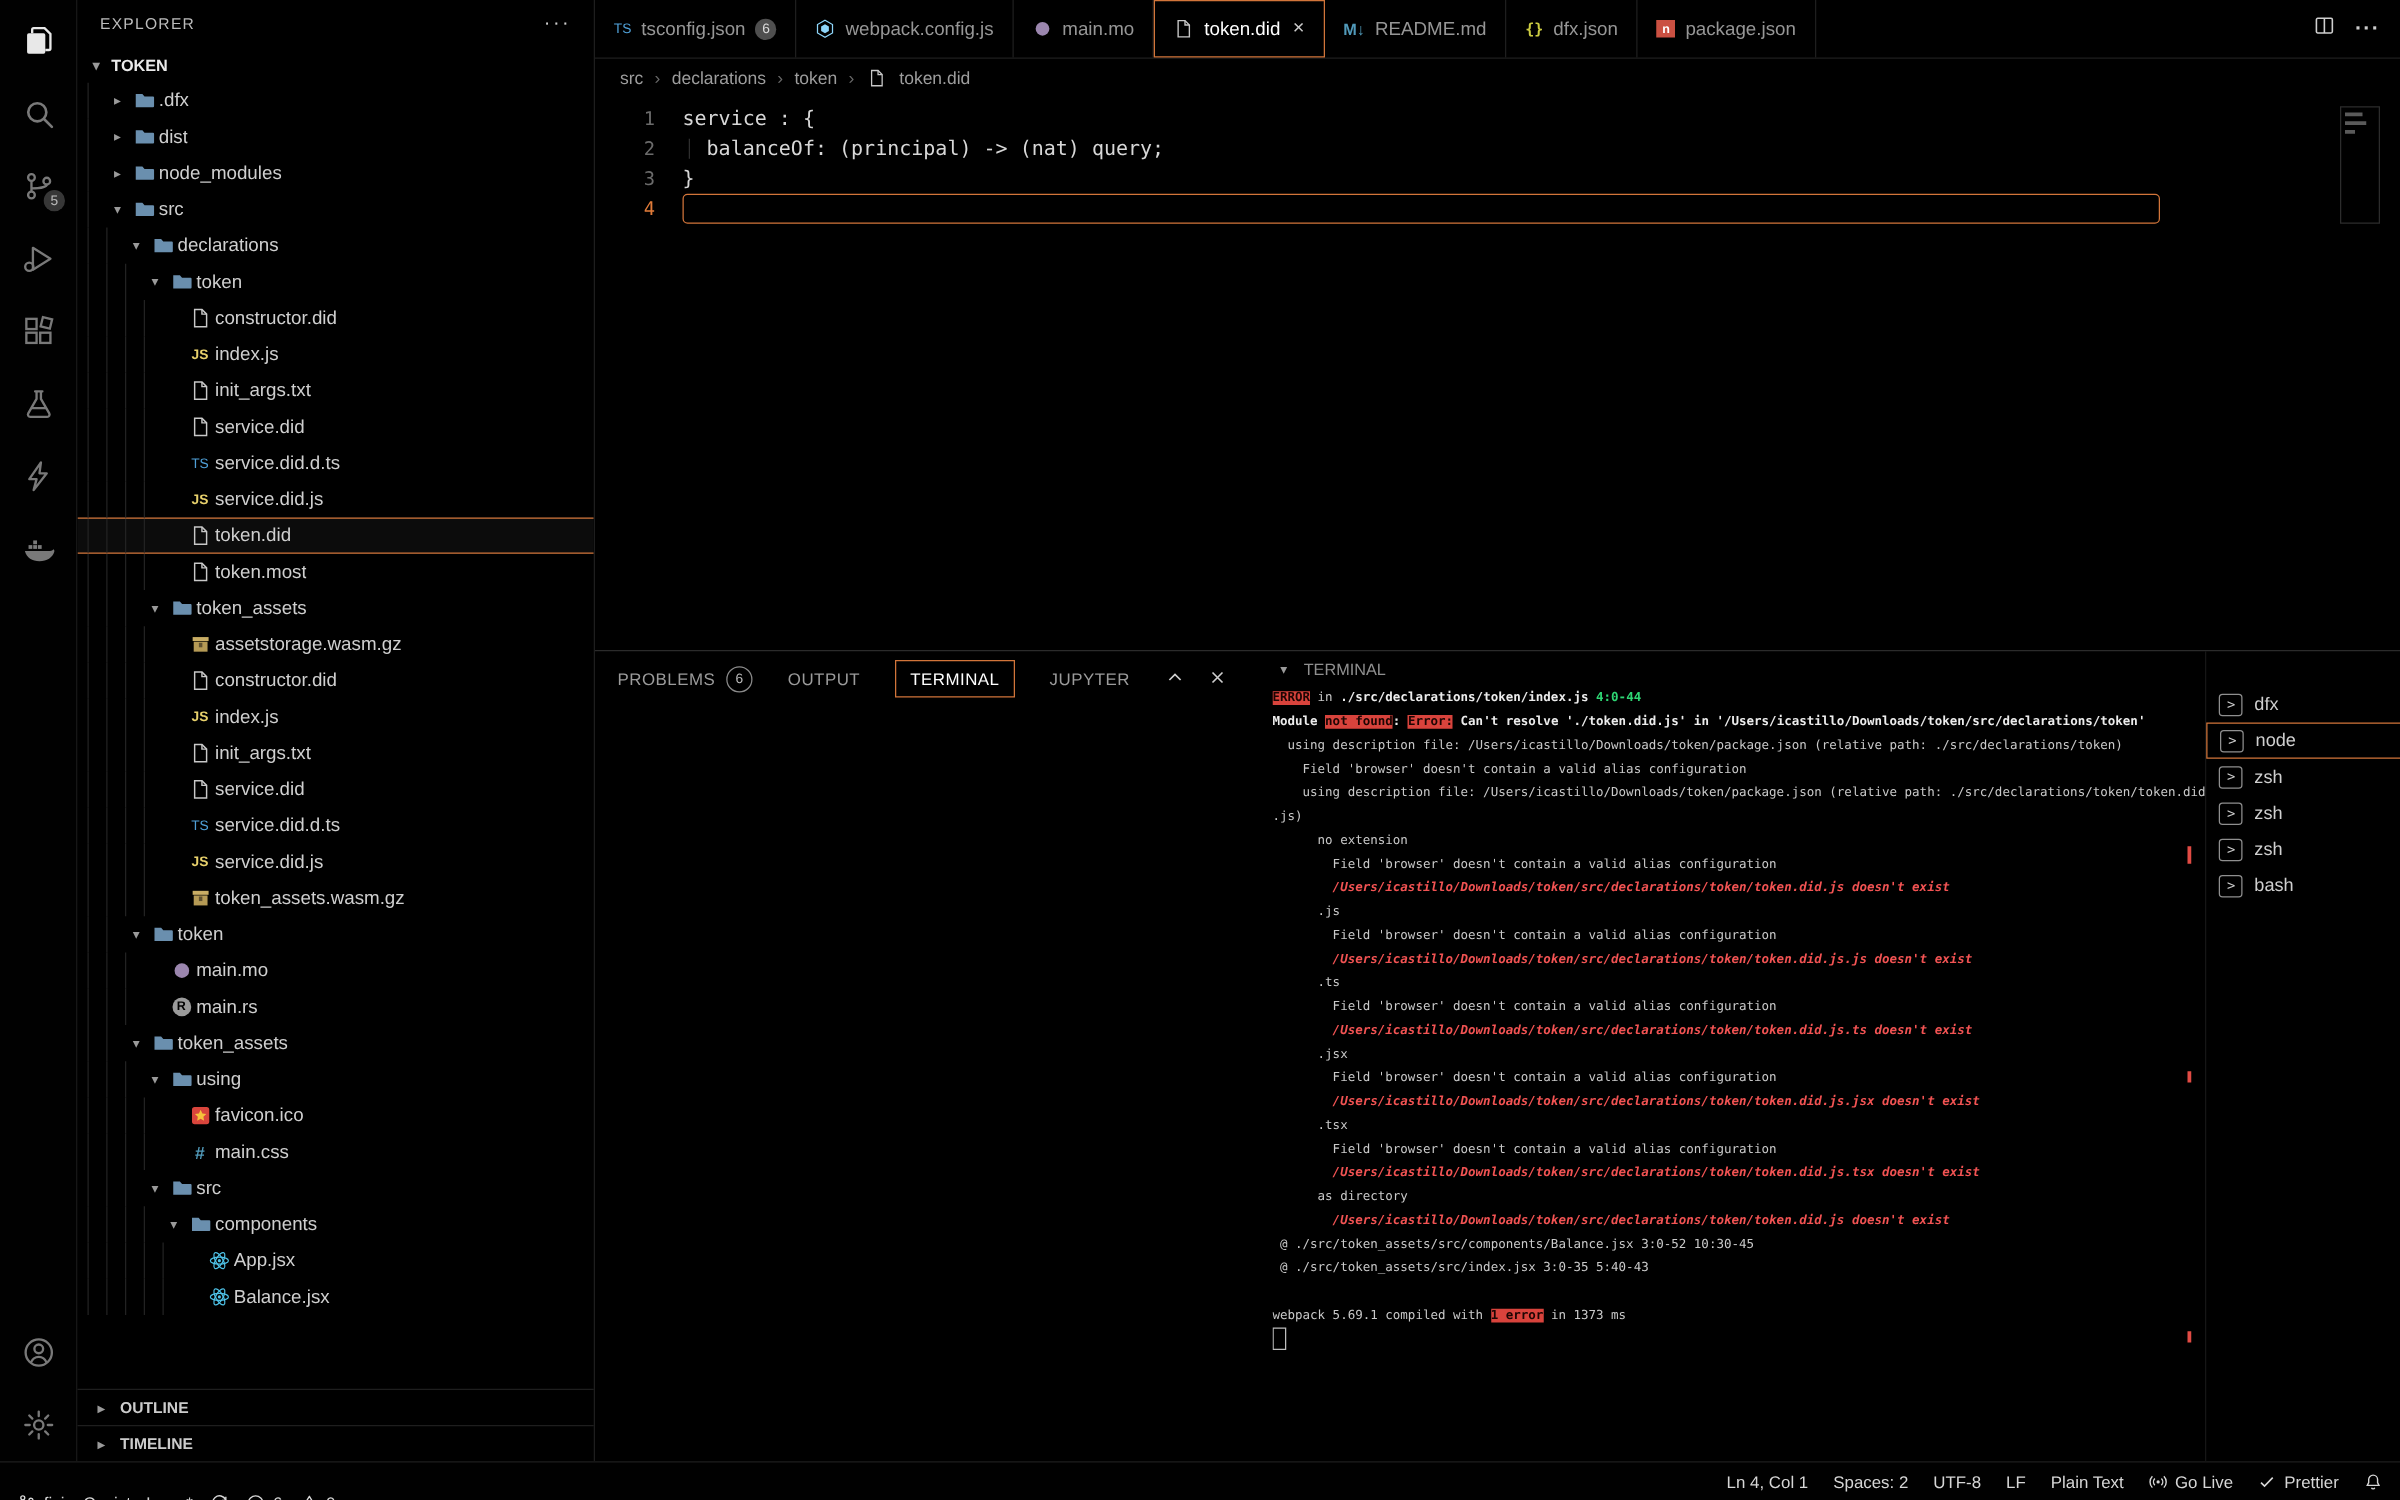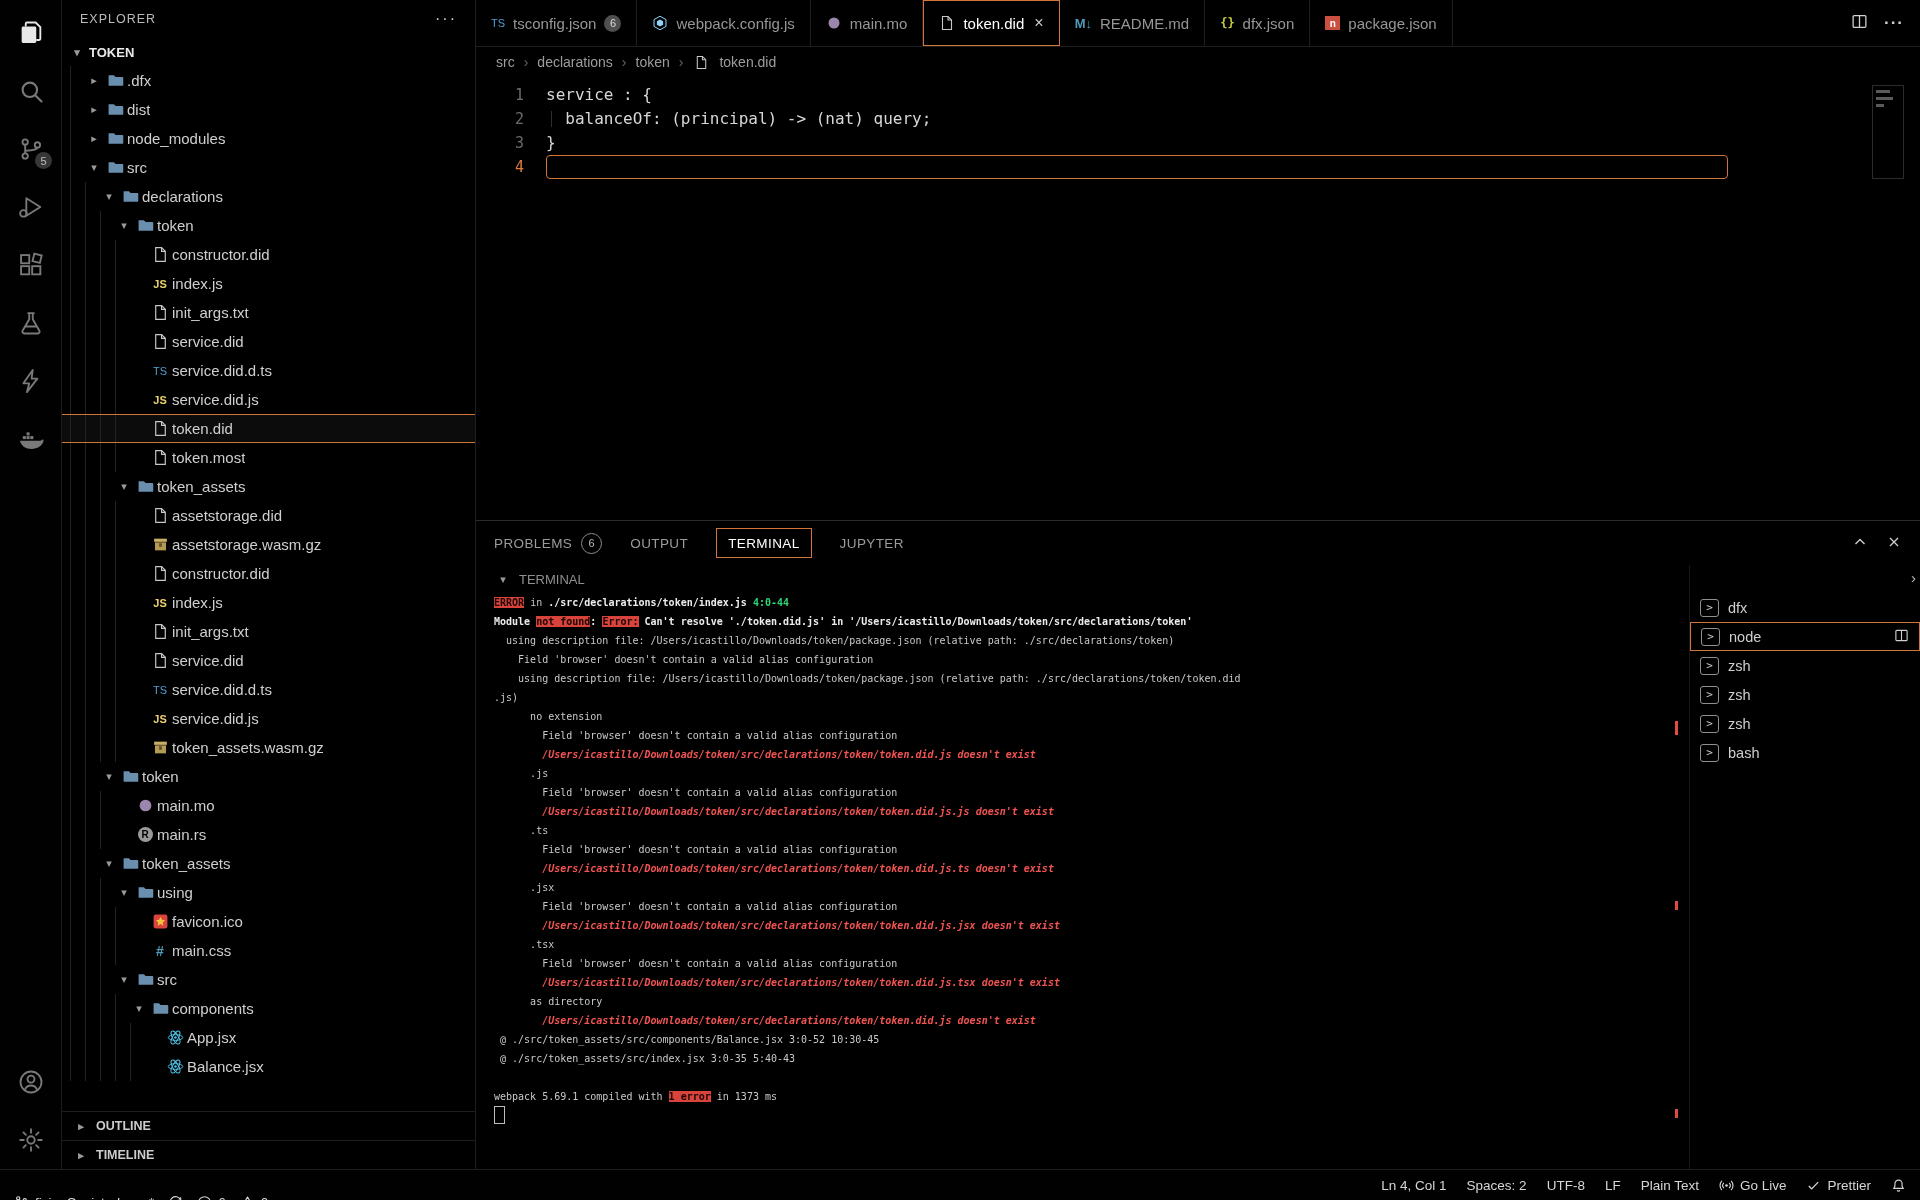--- a/index.html
+++ b/index.html
@@ -66,21 +66,21 @@
   .cl{display:flex;height:24px;line-height:24px;align-items:center;}
   .cl .ln{width:48px;text-align:right;color:#6b6b6b;flex:none;padding-right:22px;font-size:15px;}
   .cl .ct{white-space:pre;color:#d7d7d7;height:24px;}
   .cl.g1 .ct{background:linear-gradient(#2e2e2e,#2e2e2e) no-repeat 5px 4px / 1px 16px;}
   .cl.active .ln{color:#e07b39;}
   .cl.active .ct{border:1px solid #d2753a;border-radius:4px;width:1180px;height:22px;line-height:20px;}
   #minimap{position:absolute;top:8px;right:16px;width:24px;height:84px;border:1px solid #2c2c2c;padding:4px 3px;}
   .mm-bar{height:3px;background:#5a5a5a;margin-bottom:4px;}
 
   
-  #panel{height:648px;flex:none;border-top:1px solid #2b2b2b;display:flex;flex-direction:column;min-height:0;}
+  #panel{height:648px;flex:none;border-top:1px solid #2b2b2b;display:flex;flex-direction:row;min-height:0;}
   #panel-head{height:44px;flex:none;display:flex;align-items:center;padding:0 18px;gap:28px;font-size:13.5px;letter-spacing:.4px;color:#9b9b9b;}
   .ptab{display:flex;align-items:center;gap:9px;height:28px;cursor:pointer;}
   .ptab.active{color:#fff;border:1px solid #d2753a;padding:0 11px;}
   .pbadge{width:19px;height:19px;border:1px solid #8b8b8b;border-radius:50%;font-size:11px;display:flex;align-items:center;justify-content:center;color:#bbb;}
   #panel-actions{margin-left:auto;display:flex;gap:18px;color:#ccc;}
   #panel-actions svg{width:16px;height:16px;}
   #panel-body{flex:1;display:flex;min-height:0;position:relative;}
   #term-main{flex:1;min-width:0;padding-left:18px;display:flex;flex-direction:column;}
   #term-label{height:28px;flex:none;display:flex;align-items:center;gap:7px;color:#8f8f8f;font-size:13px;}
   #term-out{flex:1;font-family:"DejaVu Sans Mono","Liberation Mono",monospace;font-size:10px;line-height:19px;overflow:hidden;color:#c9c9c9;}
@@ -393,34 +393,20 @@
             <span class="guide"></span>
             <span class="guide"></span>
             <span class="guide"></span>
             <span class="chev">▾</span>
             <span class="ico t-ico">
               <svg viewBox="0 0 16 16">
                 <path d="M1.5 3h5l1.6 1.8h6.4a.8.8 0 0 1 .8.8v6.6a.8.8 0 0 1-.8.8H1.5z" fill="#6a8fae"></path>
               </svg>
             </span>
             <span class="lbl">token_assets</span>
-          </div>
-          <div class="row">
-            <span class="guide"></span>
-            <span class="guide"></span>
-            <span class="guide"></span>
-            <span class="guide"></span>
-            <span class="chev"></span>
-            <span class="ico t-ico">
-              <svg viewBox="0 0 16 16" fill="none" stroke="#c8c8c8" stroke-width="1.1">
-                <path d="M3.5 1.5H9l3.5 3.5v9.5h-9z"></path>
-                <path d="M9 1.5V5h3.5"></path>
-              </svg>
-            </span>
-            <span class="lbl">assetstorage.did</span>
           </div>
           <div class="row">
             <span class="guide"></span>
             <span class="guide"></span>
             <span class="guide"></span>
             <span class="guide"></span>
             <span class="chev"></span>
             <span class="ico t-ico">
               <svg viewBox="0 0 16 16">
                 <rect x="2" y="2.5" width="12" height="3" fill="#c9ad64"></rect>

